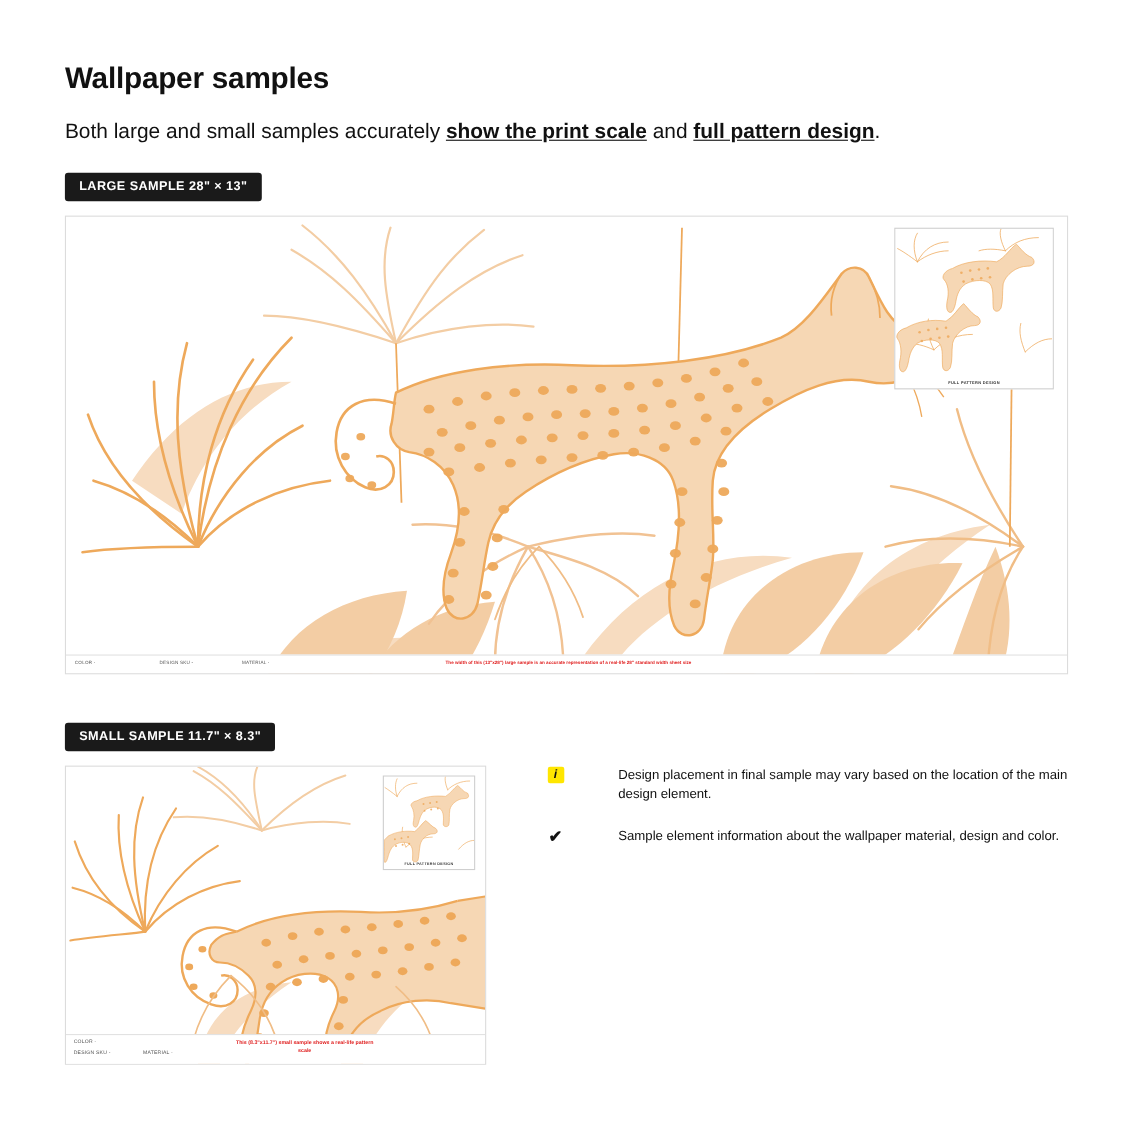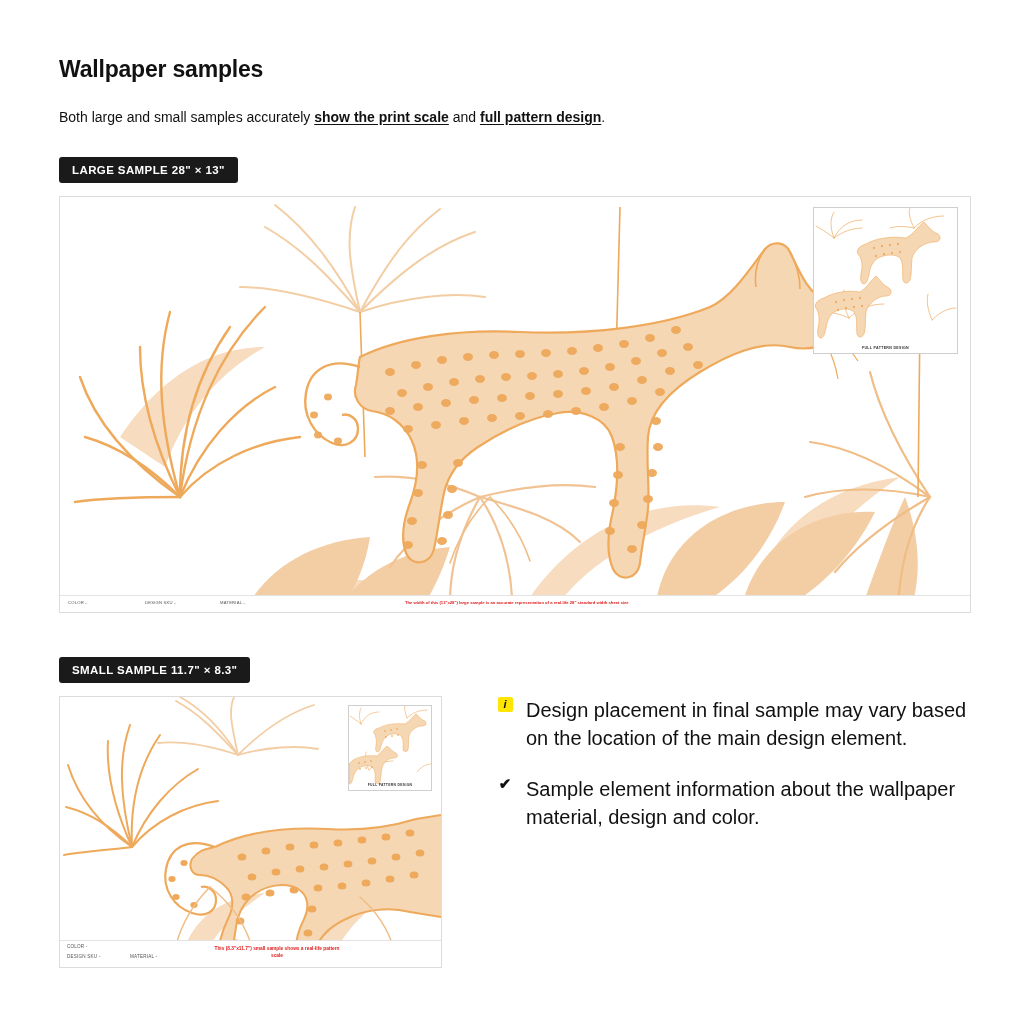--- a/index.html
+++ b/index.html
@@ -8,25 +8,25 @@
     background:#ffffff;
     font-family:"Liberation Sans", sans-serif;
     color:#111111;
     overflow:hidden;
     position:relative;
   }
   .page{position:absolute;left:0;top:0;width:1024px;height:1024px;}
 
   .title{
     position:absolute;left:59px;top:56px;
-    font-size:23px;font-weight:bold;letter-spacing:-0.2px;color:#111;
+    font-size:27px;font-weight:bold;letter-spacing:-0.2px;color:#111;
   }
   .subtitle{
     position:absolute;left:59px;top:108px;
-    font-size:14px;color:#111;line-height:1.3;
+    font-size:19px;color:#111;line-height:1.3;
   }
   .subtitle b{font-weight:bold;text-decoration:underline;text-underline-offset:2px;}
 
   .tag{
     position:absolute;
     background:#1a1a1a;color:#ffffff;
     font-size:11.5px;font-weight:bold;letter-spacing:0.4px;
     padding:7px 13px 7px 13px;border-radius:3px;
     white-space:nowrap;
   }
@@ -74,21 +74,21 @@
   .info-ico{
     flex:0 0 auto;width:22px;margin-right:10px;display:flex;justify-content:center;
     padding-top:1px;
   }
   .badge-i{
     display:inline-block;width:15px;height:15px;background:#ffe600;color:#111;
     font-size:11px;font-weight:bold;font-style:italic;text-align:center;line-height:15px;
     border-radius:2px;
   }
   .check{color:#111;font-size:15px;line-height:15px;font-weight:bold;}
-  .info-text{font-size:20px;line-height:1.42;color:#111;}
+  .info-text{font-size:12px;line-height:1.42;color:#111;margin-left:36px;}
 </style>
 </head>
 <body>
 
 <div class="page">
 
   <div class="title">Wallpaper samples</div>
 
   <div class="subtitle">
     <span>Both large and small samples accurately </span><b>show the print scale</b><span> and </span><b>full pattern design</b><span>.</span>

